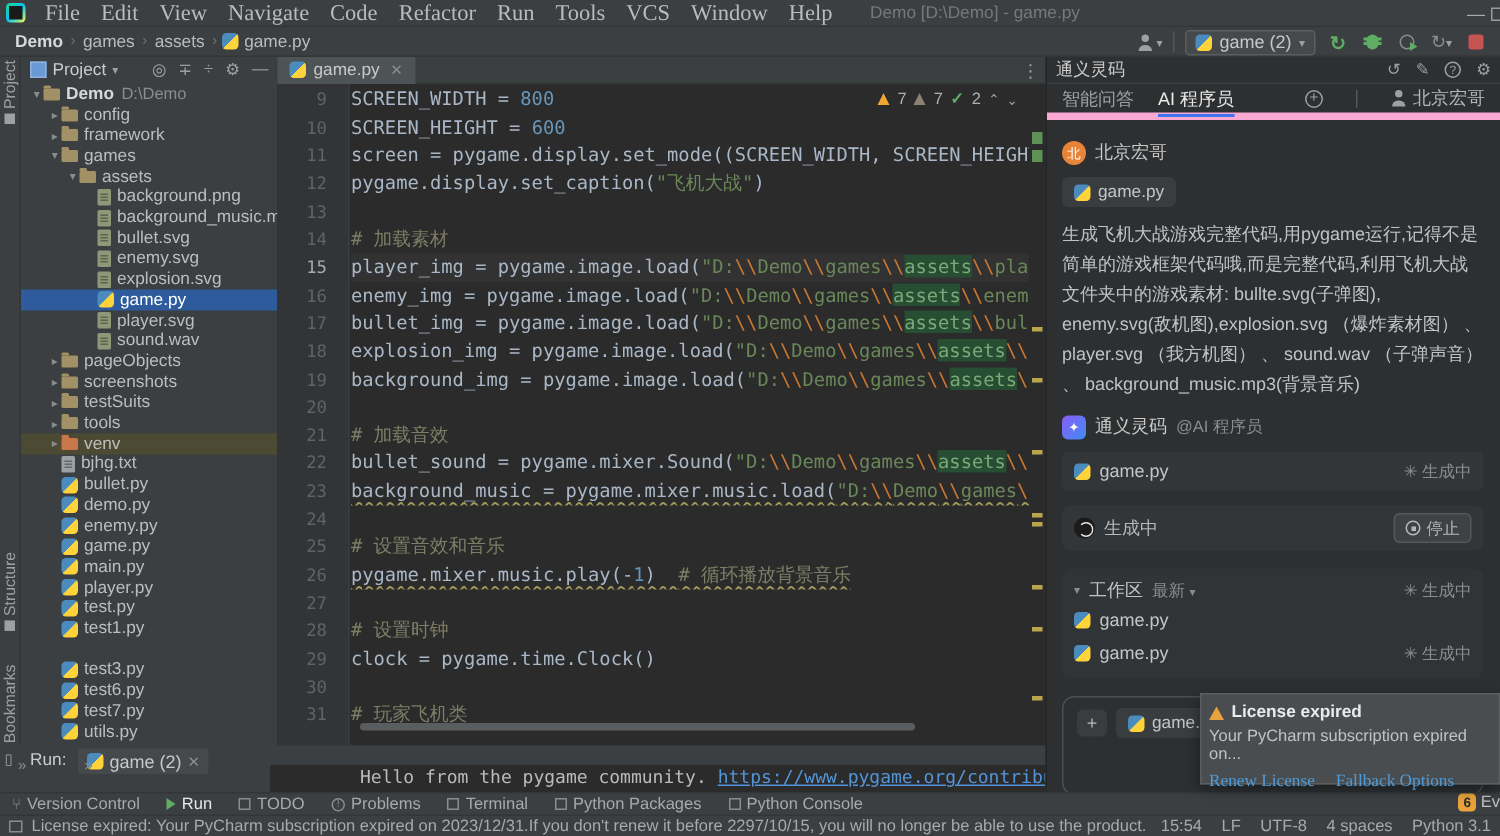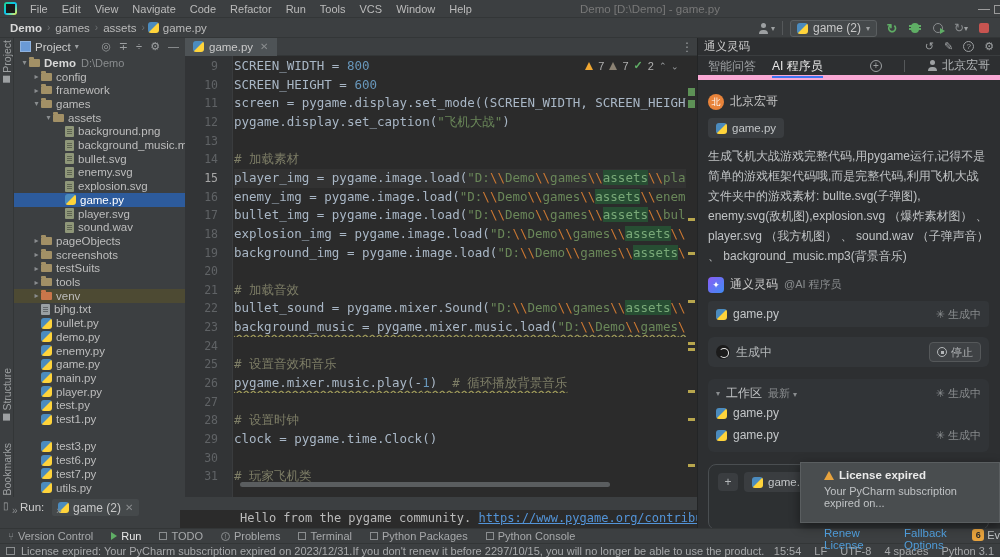--- a/index.html
+++ b/index.html
@@ -4,21 +4,21 @@
 <style>
   * { margin:0; padding:0; box-sizing:border-box; }
   html,body { width:1000px; height:557px; overflow:hidden; }
   body { font-family:"Liberation Sans", sans-serif; background:#3c3f41; color:#bbbbbb; font-size:12px; position:relative; }
   .abs { position:absolute; }
 
   
   #menubar { left:0; top:0; width:1000px; height:18px; background:#3c3f41; border-bottom:1px solid #333637; display:flex; align-items:center; gap:0; }
   #pycharm-logo { width:13px; height:13px; margin:0 6px 0 4px; border-radius:3px; background:linear-gradient(135deg,#21d789 0%,#07c3f2 50%,#fcf84a 100%); position:relative; }
   #pycharm-logo:after { content:""; position:absolute; inset:2px; background:#1a1a1a; }
-  .menu-item { padding:0 7px; height:18px; line-height:18px; color:#bbbbbb; font-size:11px; }
+  .menu-item { padding:0 7px; height:18px; line-height:18px; color:#bbbbbb; font-size:15px;font-family:Liberation Serif, serif; }
   #win-title { position:absolute; left:580px; top:0; height:18px; line-height:18px; color:#787878; font-size:11.5px; }
   .win-btns { position:absolute; right:0; top:0; height:18px; display:flex; align-items:center; }
   .win-min { width:20px; text-align:center; color:#aaa; font-size:12px; }
   .win-max { width:10px; height:9px; border:1px solid #9a9a9a; margin-right:-4px; }
 
   
   #row2 { left:0; top:18px; width:1000px; height:20px; background:#3c3f41; border-bottom:1px solid #333637; display:flex; align-items:center; }
   #breadcrumbs { display:flex; align-items:center; margin-left:8px; gap:2px; font-size:11.5px; }
   .crumb { color:#bbbbbb; padding:0 2px; }
   .crumb.first { color:#d8d8d8; font-weight:bold; }
@@ -161,26 +161,26 @@
   #event-badge .b { width:12px; height:12px; background:#e8a33d; border-radius:3px; color:#2b2b2b; font-size:9px; font-weight:bold; line-height:12px; text-align:center; }
   #event-badge .t { color:#c0c3c5; font-size:11px; }
 
   
   #statusbar { left:0; top:543px; width:1000px; height:14px; background:#3c3f41; border-top:1px solid #333637; display:flex; align-items:center; font-size:11px; color:#a7a9ab; padding:0 6px; white-space:nowrap; }
   #statusbar .layout-ic { width:9px; height:8px; border:1px solid #8a8d8f; margin-right:6px; position:relative; flex:none; }
   #status-left { overflow:hidden; flex:1; }
   #status-right { display:flex; gap:13px; flex:none; padding-left:8px; }
 
   
-  #notif { left:800px; top:462px; width:200px; height:61px; background:#494d4f; border:1px solid #5a5e60; box-shadow:0 3px 10px rgba(0,0,0,.45); padding:6px 23px; z-index:50; }
+  #notif { left:800px; top:462px; width:200px; height:61px; background:#494d4f; border:1px solid #5a5e60; box-shadow:0 3px 10px rgba(0,0,0,.45); padding:6px 5px; z-index:50; }
   #notif .head { display:flex; align-items:center; gap:5px; }
   #notif .head .t { color:#eaeaea; font-weight:bold; font-size:11.5px; }
   .warn-tri { width:0; height:0; border-left:5px solid transparent; border-right:5px solid transparent; border-bottom:9px solid #e8a33d; position:relative; }
   #notif .body { color:#c0c3c5; font-size:11px; margin-top:4px; }
-  #notif .links { margin-top:18px; display:flex; gap:14px; }
+  #notif .links { margin-top:6px; display:flex; gap:14px;font-family:Liberation Serif, serif; }
   #notif .links span { color:#4e9bd8; font-size:11.5px; }
 </style>
 </head>
 <body>
 
 <div id="menubar" class="abs">
   <div id="pycharm-logo"></div>
   <div id="menu-items" style="display:flex">
       <span class="menu-item">File</span>
       <span class="menu-item">Edit</span>

